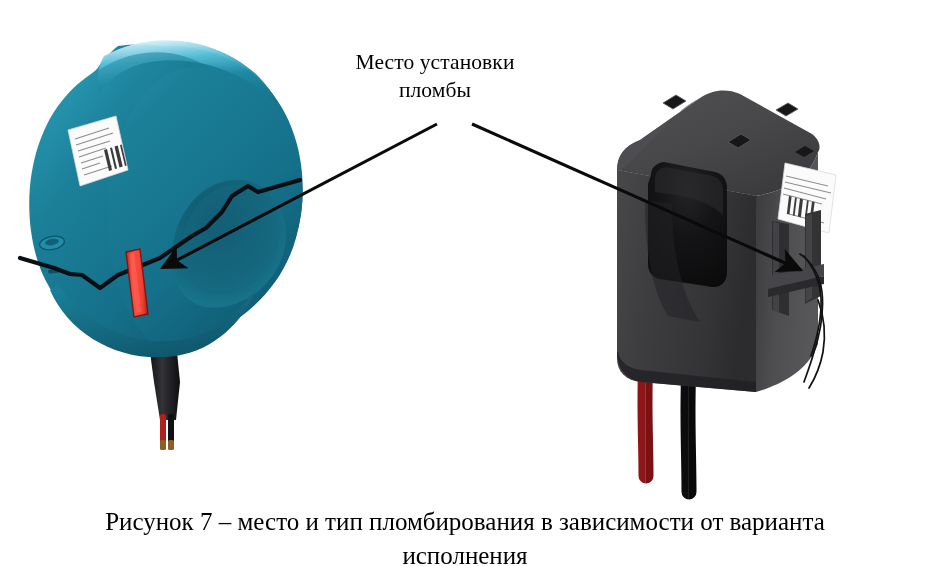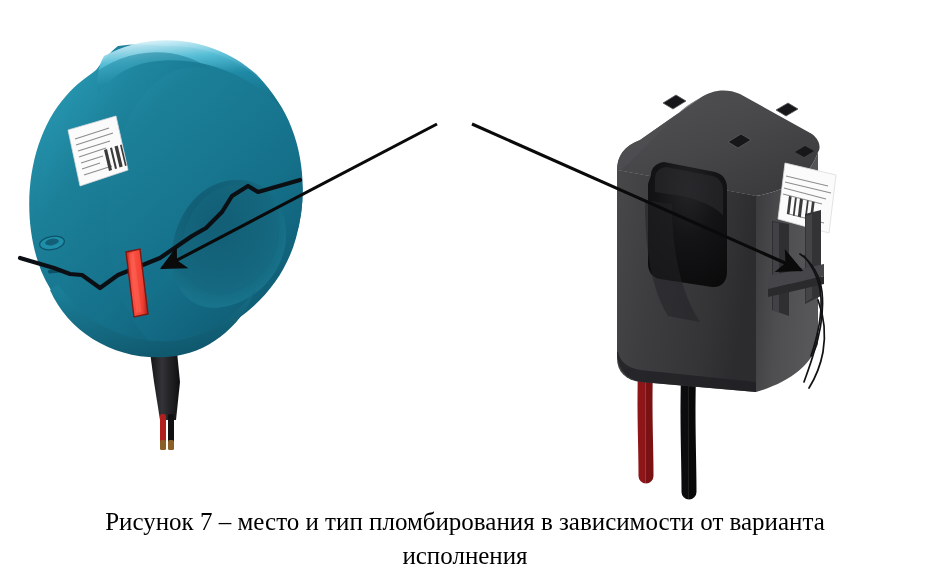--- a/index.html
+++ b/index.html
@@ -319,18 +319,22 @@
       <path d="M617 352 C617 370 628 380 642 382 L756 392 L756 382 L640 370
                C628 368 620 362 618 352 Z" fill="#212124" opacity="0.8"></path>
     </g>
 
     <g>
       <line x1="437" y1="124" x2="162" y2="268" stroke="#0a0a0a" stroke-width="3.1" marker-end="url(#ah)"></line>
       <line x1="472" y1="124" x2="801" y2="270" stroke="#0a0a0a" stroke-width="3.1" marker-end="url(#ah)"></line>
     </g>
   </svg>
 
+  <div class="callout">
+    <span>Место установки</span>
+    <span class="l2">пломбы</span>
+  </div>
 
   <div class="caption">
     <span>Рисунок 7 – место и тип пломбирования в зависимости от варианта исполнения</span>
   </div>
 
 </div>
 
 </body></html>

